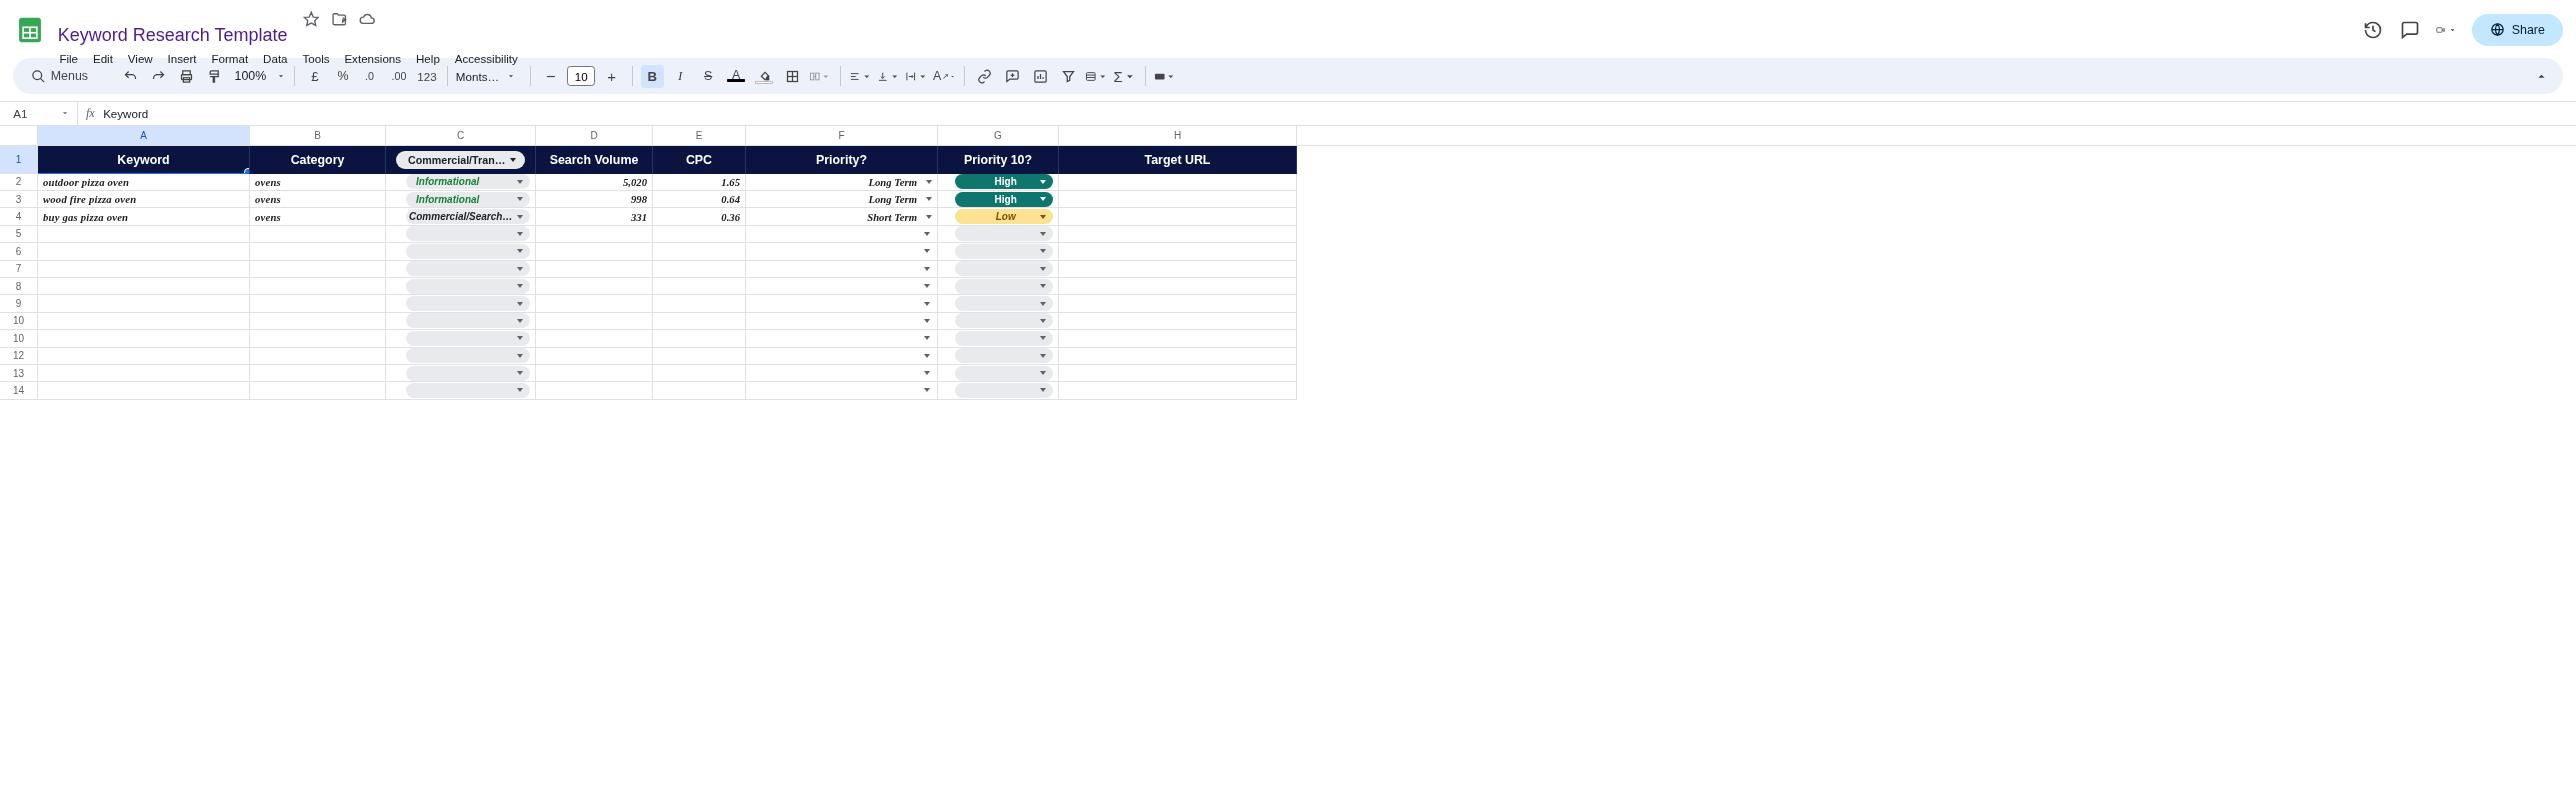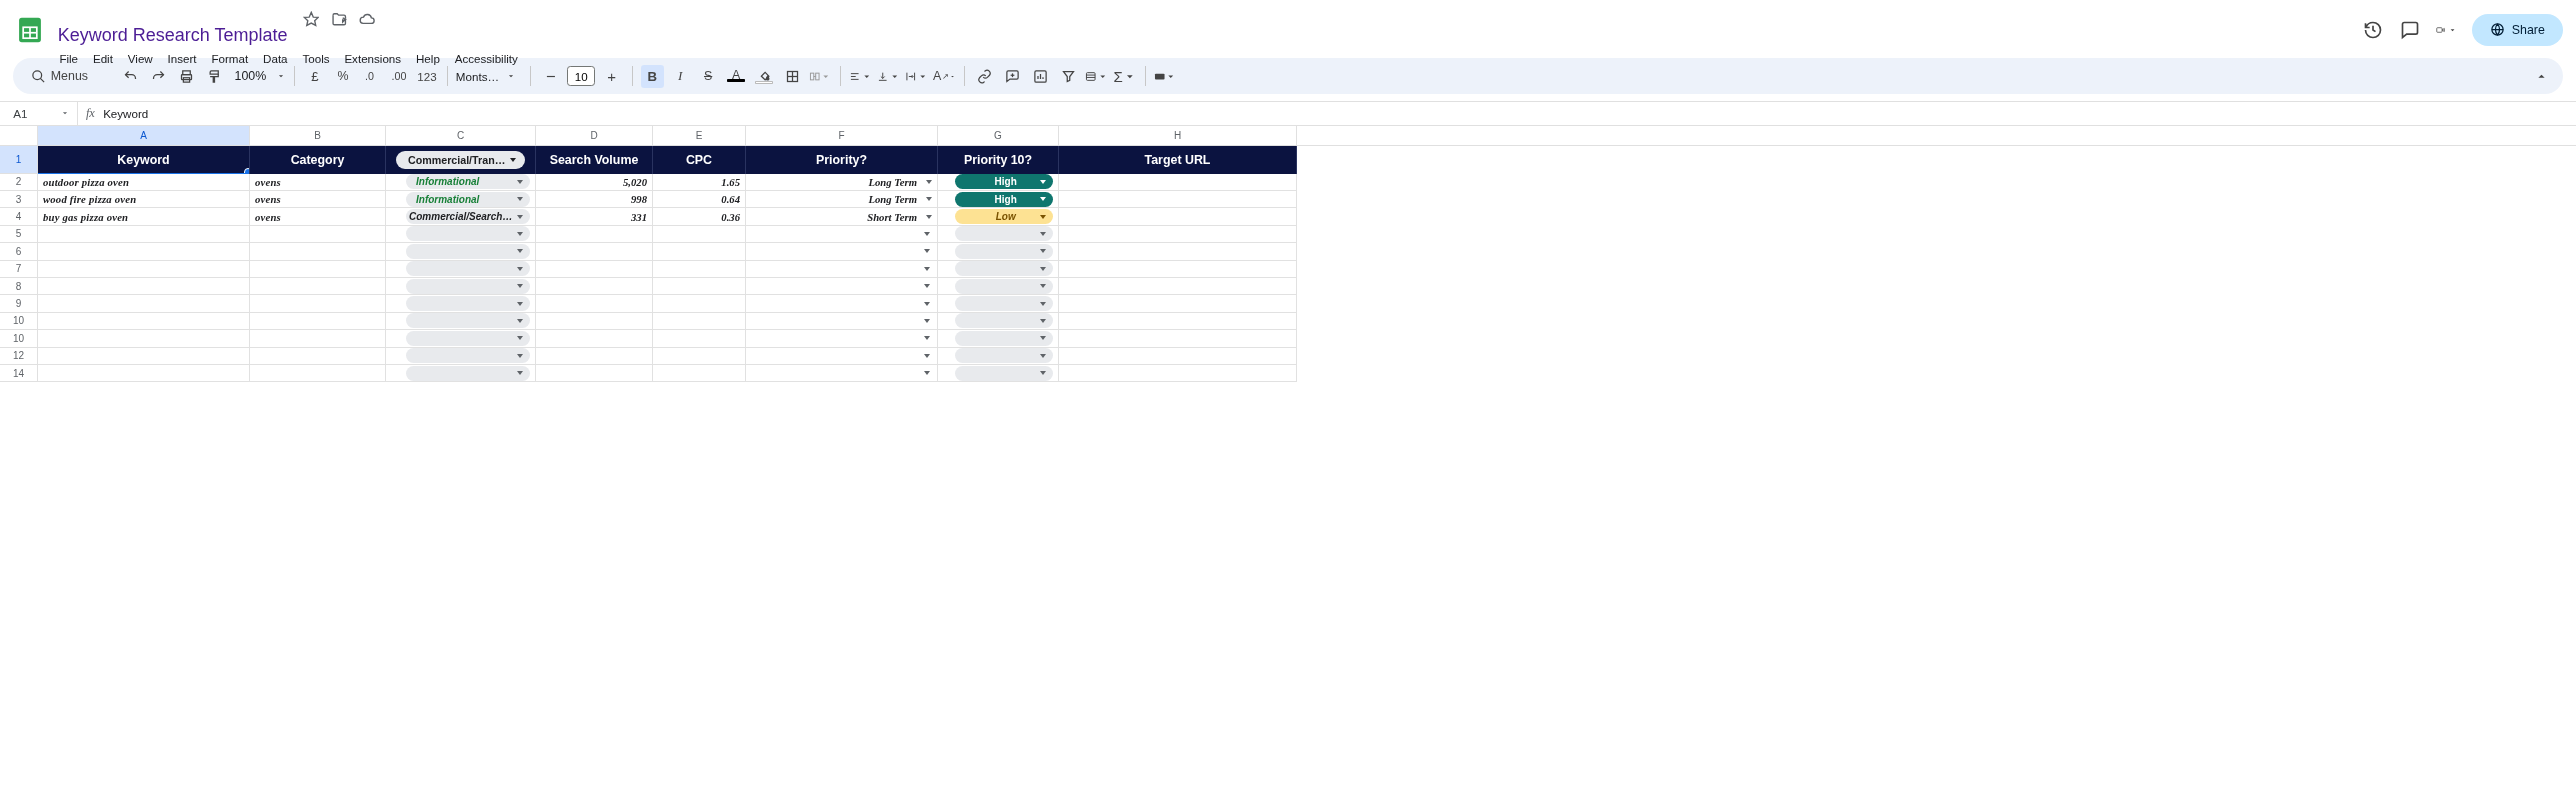--- a/index.html
+++ b/index.html
@@ -639,20 +639,41 @@
           <span class="tri"></span>
         </div>
       <div class="cell col-G chipcell">
         <span class="chip chip-gray" style="width:98px;justify-content:flex-end">
             <span class="tri" style="color:#5f6368"></span>
           </span>
       </div>
       <div class="cell col-H"></div>
     </div>
       <div class="grow">
+      <div class="row-h">13</div>
+      <div class="cell col-A"></div>
+      <div class="cell col-B"></div>
+      <div class="cell col-C chipcell">
+        <span class="chip chip-gray" style="width:124px;justify-content:flex-end">
+            <span class="tri" style="color:#5f6368"></span>
+          </span>
+      </div>
+      <div class="cell col-D"></div>
+      <div class="cell col-E"></div>
+      <div class="cell col-F cell-drop">
+          <span class="tri"></span>
+        </div>
+      <div class="cell col-G chipcell">
+        <span class="chip chip-gray" style="width:98px;justify-content:flex-end">
+            <span class="tri" style="color:#5f6368"></span>
+          </span>
+      </div>
+      <div class="cell col-H"></div>
+    </div>
+      <div class="grow">
       <div class="row-h">14</div>
       <div class="cell col-A"></div>
       <div class="cell col-B"></div>
       <div class="cell col-C chipcell">
         <span class="chip chip-gray" style="width:124px;justify-content:flex-end">
             <span class="tri" style="color:#5f6368"></span>
           </span>
       </div>
       <div class="cell col-D"></div>
       <div class="cell col-E"></div>

